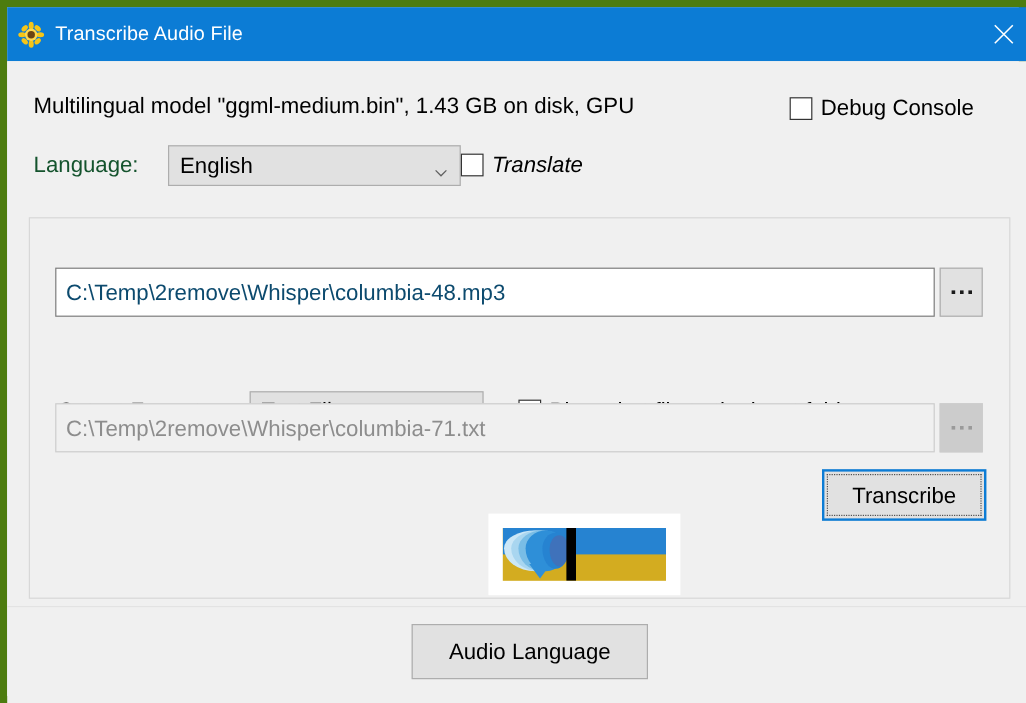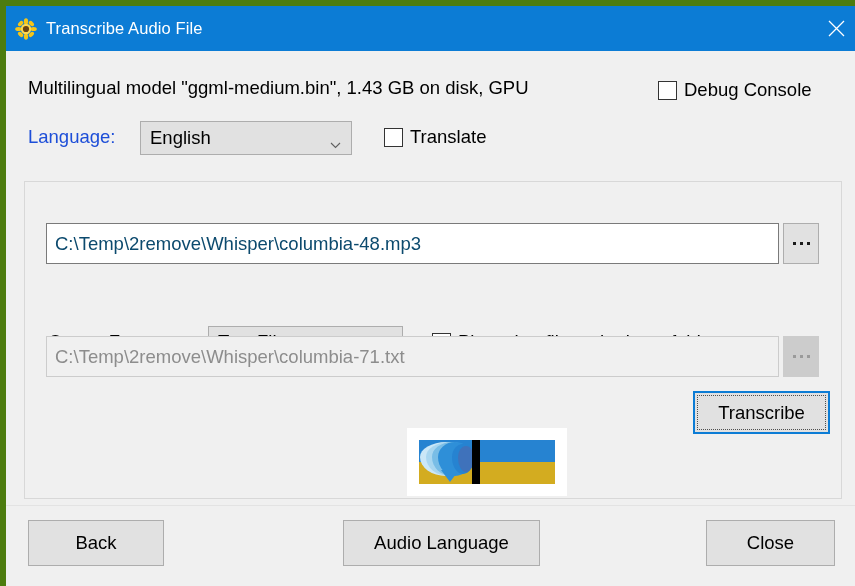--- a/index.html
+++ b/index.html
@@ -78,21 +78,21 @@
 
   #debug-console-row {
     left: 652px; top: 28px;
     display: flex;
     align-items: center;
     white-space: nowrap;
   }
   #lang-label {
     left: 22px; top: 75px;
     font-size: 18.5px;
-    color: #1d4ed8;
+    color: #14532d;
     white-space: nowrap;
   }
 
   
   .cb {
     width: 19px;
     height: 19px;
     box-sizing: border-box;
     border: 1px solid #333333;
     background: #ffffff;
@@ -134,21 +134,21 @@
   }
   .combo .chev {
     position: absolute;
     right: 10px;
     top: 50%;
     margin-top: -3px;
     width: 11px;
     height: 7px;
   }
 
-  #combo-language { left: 134px; top: 70px; width: 212px; height: 34px; }
+  #combo-language { left: 134px; top: 70px; width: 244px; height: 34px; }
   #combo-output   { left: 202px; top: 275px; width: 195px; height: 32px; }
 
   
   #groupbox {
     left: 18px; top: 130px;
     width: 818px; height: 318px;
     box-sizing: border-box;
     border: 1px solid #d8d8d8;
   }
   #groupbox-title {
@@ -224,21 +224,20 @@
   #transcribe-btn {
     position: absolute;
     left: 679px; top: 340px;
     width: 137px; height: 43px;
     box-sizing: border-box;
     border: 2px solid #0c7cd5;
     background: #e1e1e1;
     display: flex;
     align-items: center;
     justify-content: center;
-    margin-left: 8px;
   }
   #transcribe-btn .focus-ring {
     position: absolute;
     left: 2px; top: 2px; right: 2px; bottom: 2px;
     border: 1px dotted #505050;
   }
   #transcribe-btn .btn-text {
     font-size: 18.5px;
     color: #000;
     position: relative;
@@ -356,21 +355,21 @@
 
     <div class="combo" id="combo-language">
       <span class="combo-text">English</span>
       <span class="chev">
         <svg width="11" height="7" viewBox="0 0 11 7" aria-hidden="true">
           <path d="M1 1 L5.5 5.5 L10 1" stroke="#606060" stroke-width="1.1" fill="none"></path>
         </svg>
       </span>
     </div>
 
-    <div class="abs" id="translate-row" style="left:378px; top:75px; display:flex; align-items:center;">
+    <div class="abs" id="translate-row" style="left:378px; top:75px; display:flex; align-items:center;font-style:italic;">
       <span class="cb"></span>
       <span class="cb-label">Translate</span>
     </div>
 
     <div class="abs" id="groupbox"></div>
 
     <div class="tbox" id="input-file">
       <span class="tbox-text">C:\Temp\2remove\Whisper\columbia-48.mp3</span>
     </div>
     <div class="browse" id="browse-input">
@@ -417,18 +416,16 @@
         <div class="bub b3"></div>
         <div class="bub b4"></div>
         <div class="tail"></div>
         <div class="bub b5"></div>
         <div class="bub b6"></div>
         <div class="gap"></div>
       </div>
     </div>
 
     <div id="footer-sep"></div>
-    <div class="footer-btn" id="back-btn">Back</div>
     <div class="footer-btn" id="audio-btn">Audio Language</div>
-    <div class="footer-btn" id="close2-btn">Close</div>
 
   </div>
 </div>
 
 </body></html>

